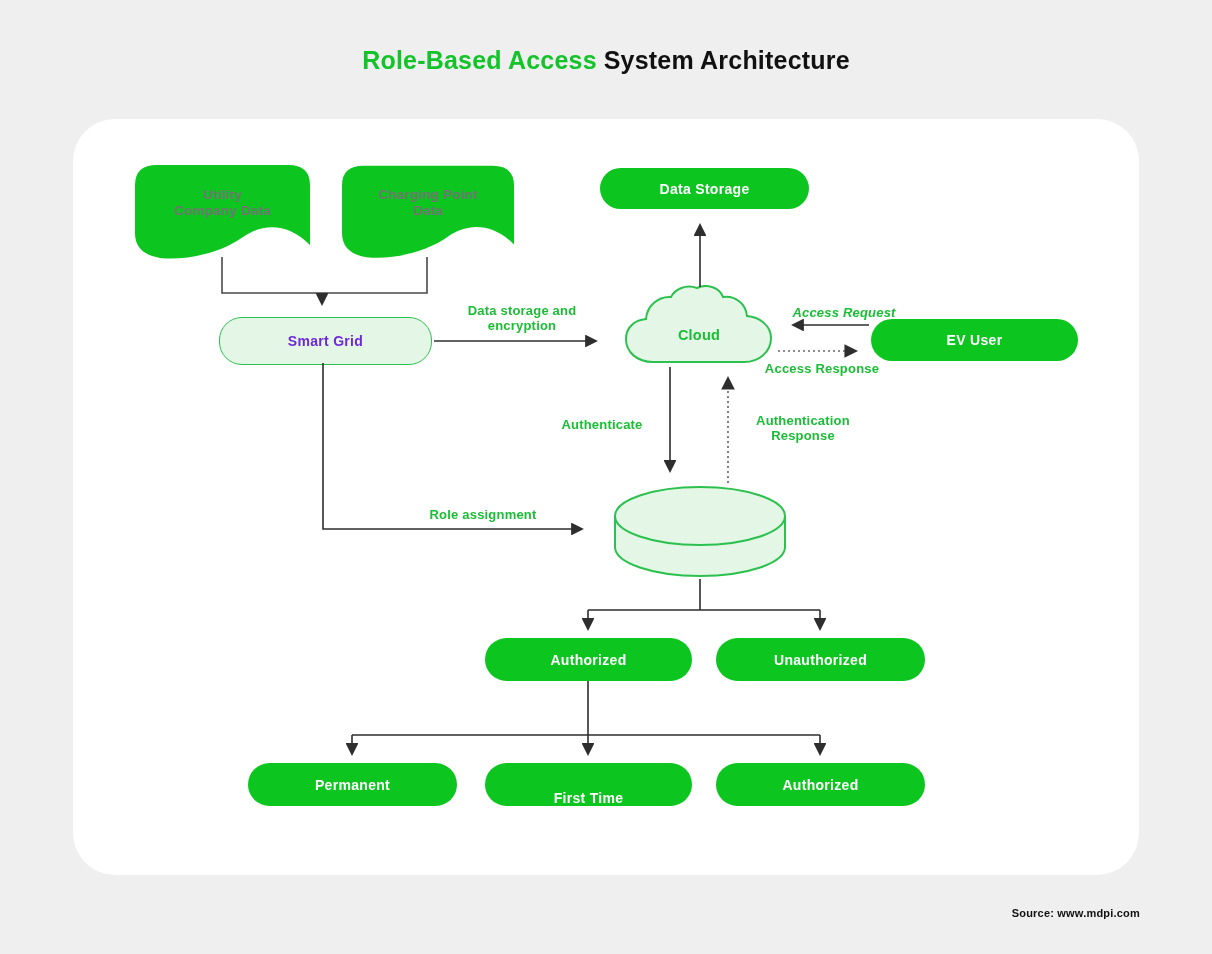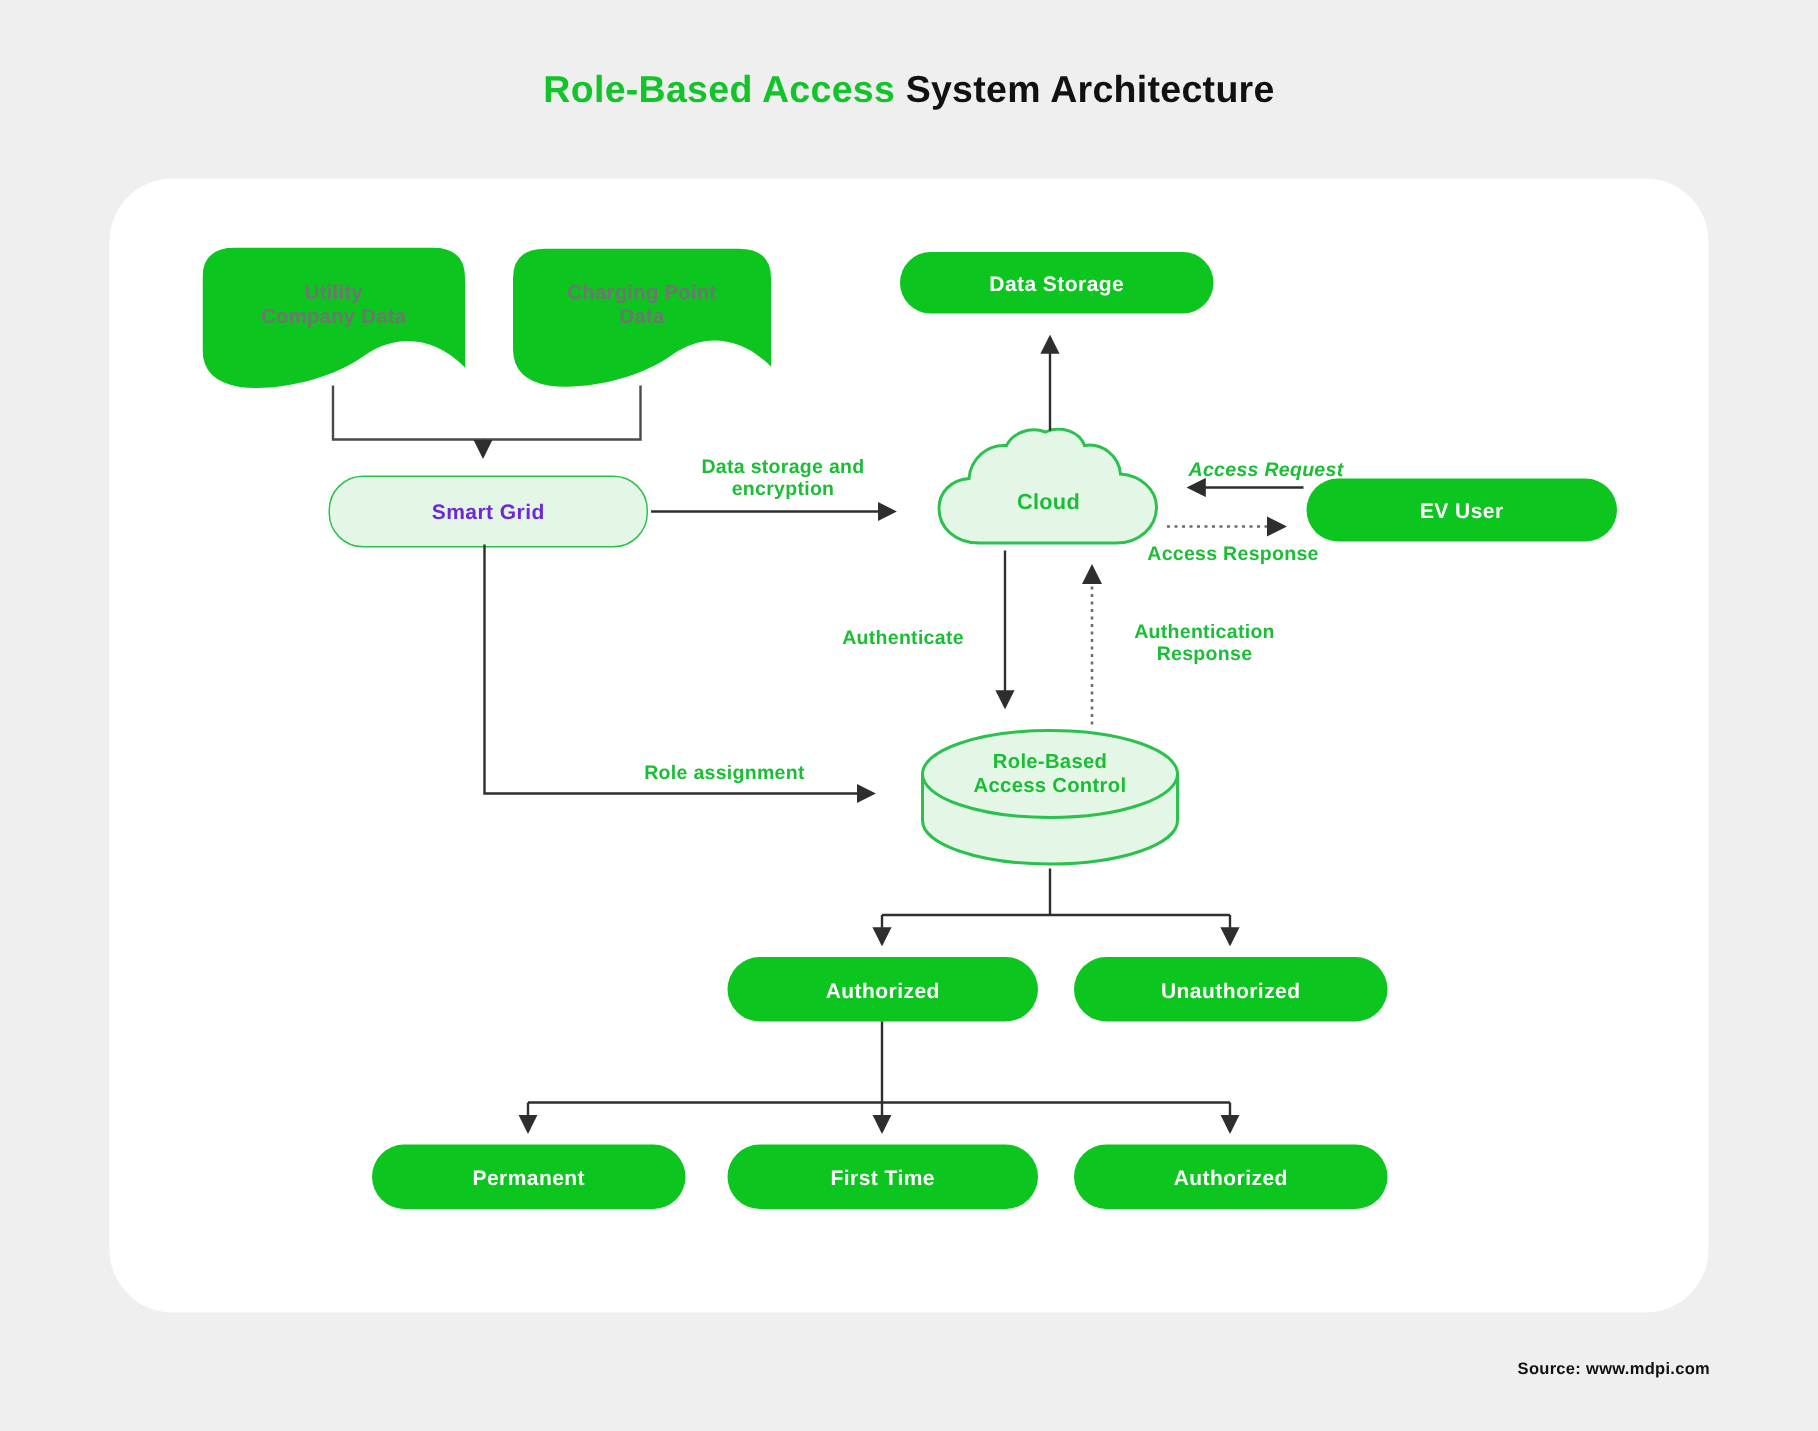--- a/index.html
+++ b/index.html
@@ -68,37 +68,33 @@
 
 <div class="abs pill" style="left:871px;top:319px;width:207px;height:42px;">
   <span>EV User</span>
 </div>
 
 <div class="abs" style="left:613px;top:485px;width:174px;height:94px;">
   <svg width="174" height="94" viewBox="0 0 174 94">
     <path d="M 2 31 L 2 62 C 2 78 40 91 87 91 C 134 91 172 78 172 62 L 172 31" fill="#e4f7e6" stroke="#2cc14e" stroke-width="2"></path>
     <ellipse cx="87" cy="31" rx="85" ry="29" fill="#e4f7e6" stroke="#2cc14e" stroke-width="2"></ellipse>
   </svg>
-  <div class="abs green-node-label" style="left:0;top:15px;width:174px;">
-    <div>Role-Based</div>
-    <div>Access Control</div>
-  </div>
 </div>
 
 <div class="abs pill" style="left:485px;top:638px;width:207px;height:43px;">
   <span>Authorized</span>
 </div>
 <div class="abs pill" style="left:716px;top:638px;width:209px;height:43px;">
   <span>Unauthorized</span>
 </div>
 
 <div class="abs pill" style="left:248px;top:763px;width:209px;height:43px;">
   <span>Permanent</span>
 </div>
-<div class="abs pill" style="left:485px;top:763px;width:207px;height:43px;">
+<div class="abs pill" style="left:485px;top:763px;width:207px;height:43px;align-items:flex-end;">
   <span>First Time</span>
 </div>
 <div class="abs pill" style="left:716px;top:763px;width:209px;height:43px;">
   <span>Authorized</span>
 </div>
 
 <div class="abs edge-label" style="left:442px;top:303px;width:160px;">
   <div>Data storage and</div>
   <div>encryption</div>
 </div>

